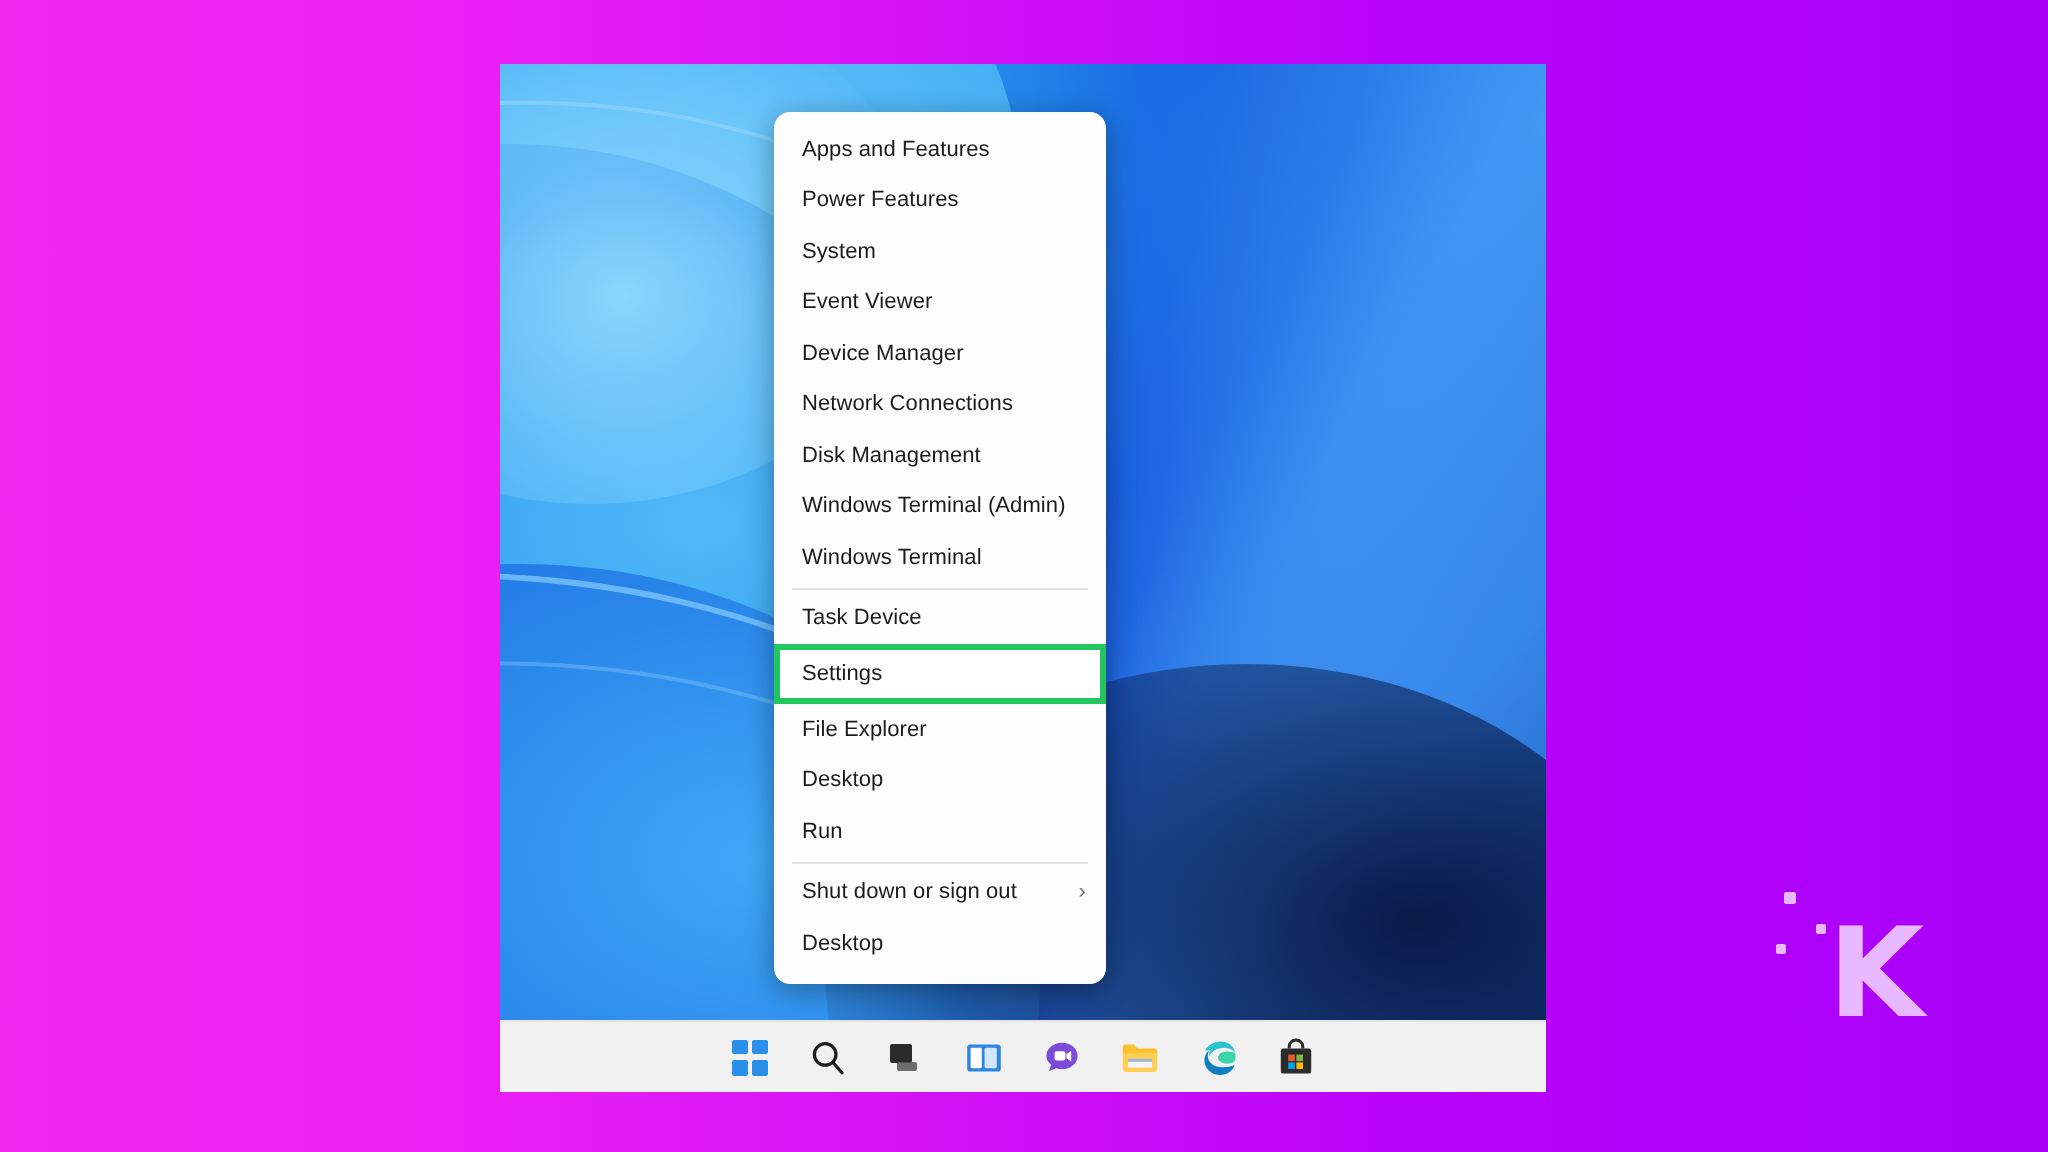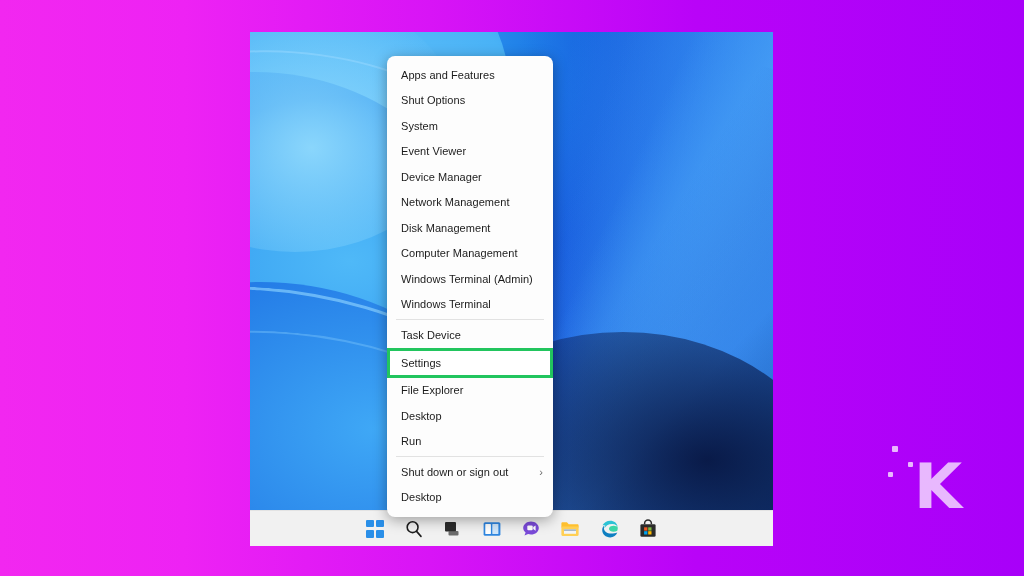--- a/index.html
+++ b/index.html
@@ -159,39 +159,36 @@
     <div class="arc arc-b"></div>
     <div class="arc arc-c"></div>
     <div class="arc arc-d"></div>
   </div>
 
   <div id="winx-menu">
       <div class="menu-item">
         <span>Apps and Features</span>
       </div>
       <div class="menu-item">
-        <span>Shut Options</span>
+        <span>Power Features</span>
       </div>
       <div class="menu-item">
         <span>System</span>
       </div>
       <div class="menu-item">
         <span>Event Viewer</span>
       </div>
       <div class="menu-item">
         <span>Device Manager</span>
       </div>
       <div class="menu-item">
-        <span>Network Management</span>
+        <span>Network Connections</span>
       </div>
       <div class="menu-item">
         <span>Disk Management</span>
-      </div>
-      <div class="menu-item">
-        <span>Computer Management</span>
       </div>
       <div class="menu-item">
         <span>Windows Terminal (Admin)</span>
       </div>
       <div class="menu-item">
         <span>Windows Terminal</span>
       </div>
       <div class="menu-item sep-before">
         <span>Task Device</span>
       </div>

